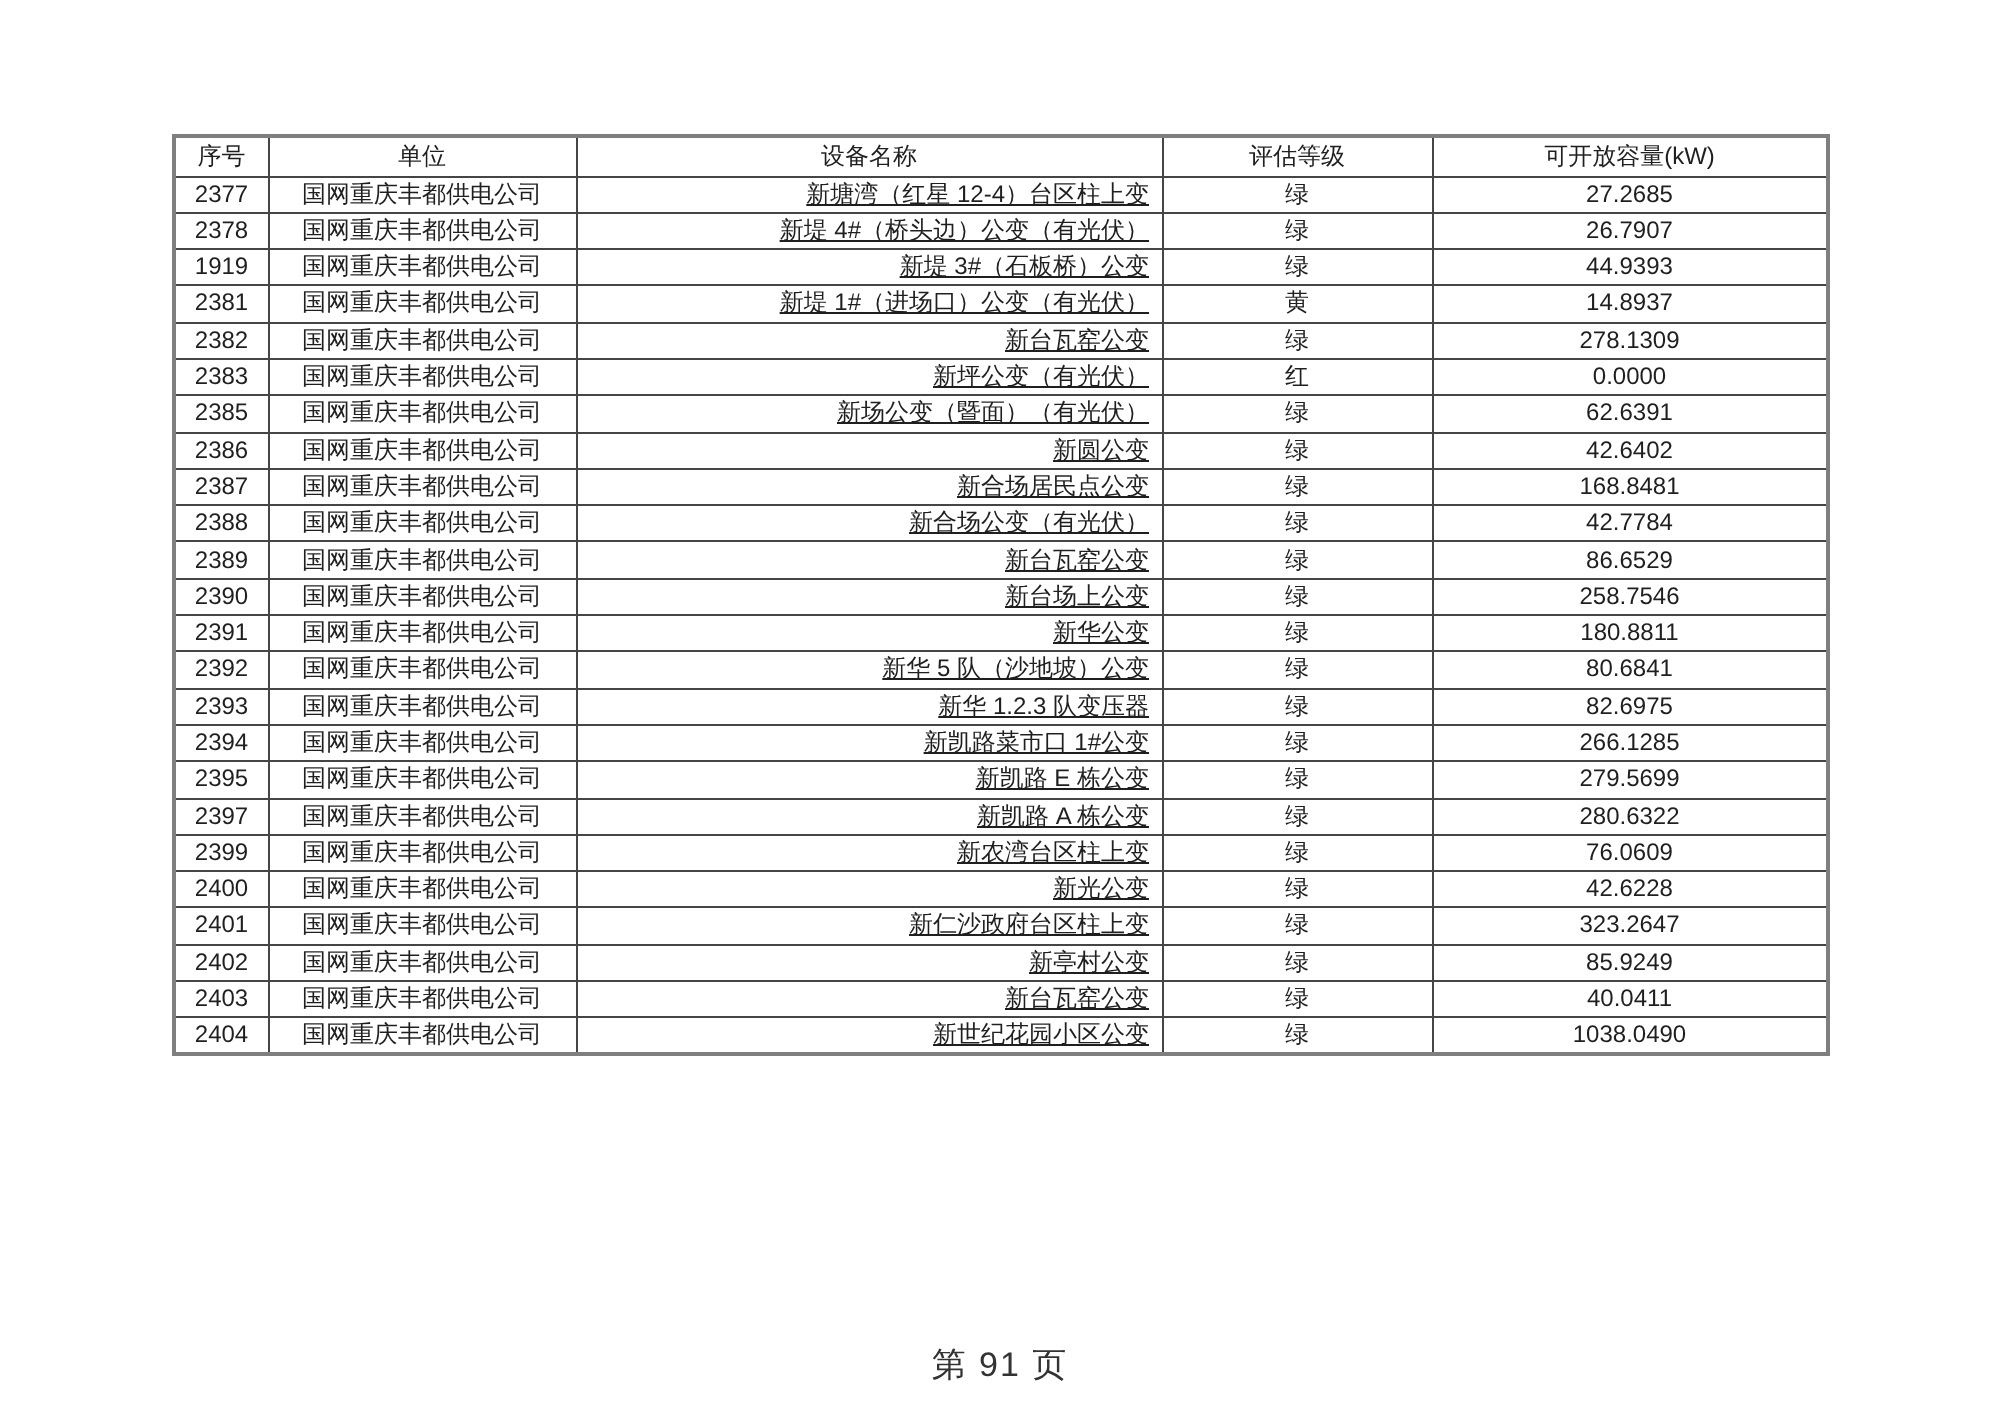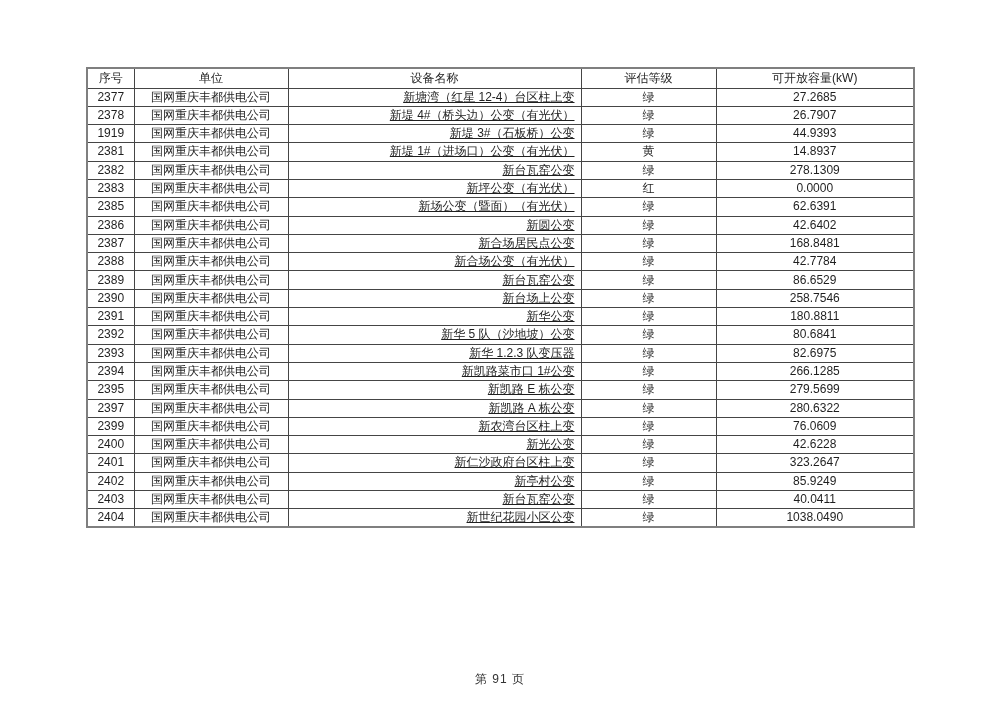--- a/index.html
+++ b/index.html
@@ -50,21 +50,21 @@
     text-align: right;
     padding-left: 8px;
     text-decoration: underline;
   }
   .footer {
     position: absolute;
     left: 0;
     top: 671px;
     width: 1000px;
     text-align: center;
-    font-size: 12px;
+    font-size: 17px;
     color: #333333;
     letter-spacing: 1px;
   }
 </style>
 </head>
 <body>
 
 <div class="page">
 
   <table class="capacity-table">

